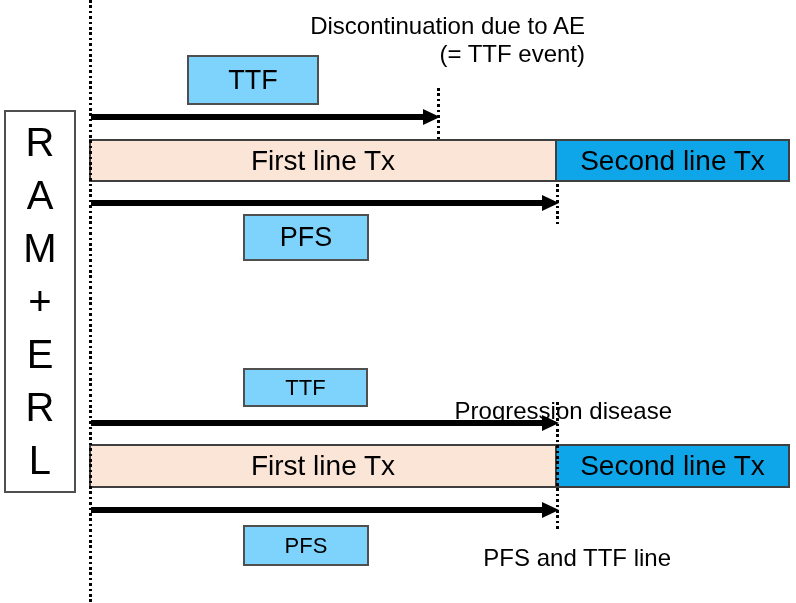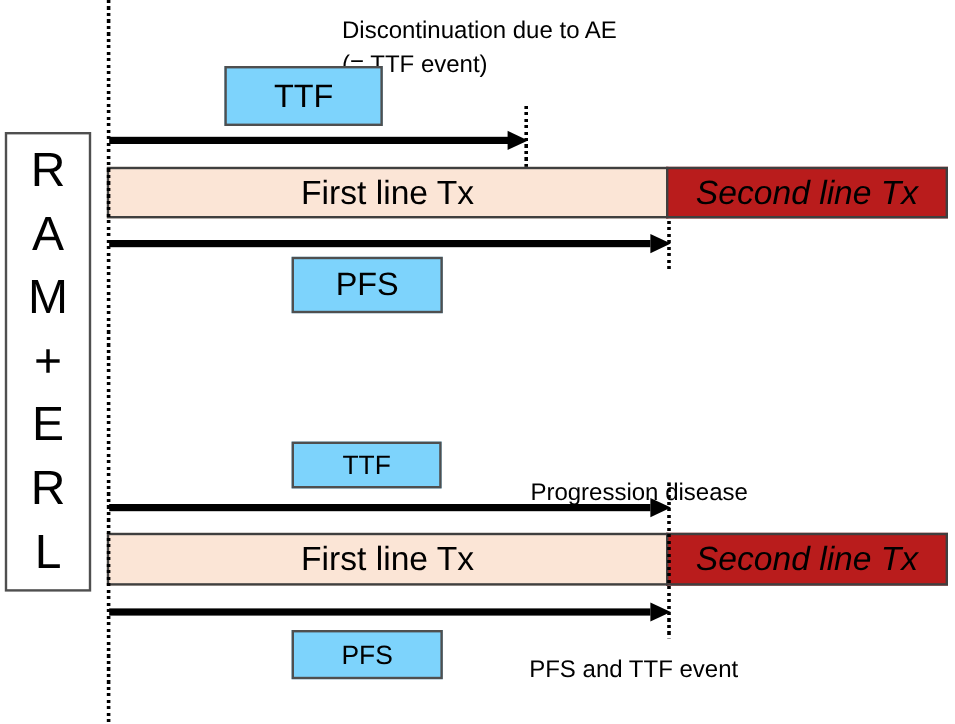--- a/index.html
+++ b/index.html
@@ -25,33 +25,33 @@
     box-sizing:border-box;
   }
   
   .bar{
     border:2px solid #3f3f3f;
     display:flex;align-items:center;justify-content:center;
     box-sizing:border-box;
     font-size:28px;
   }
   .bar.peach{background:#FBE5D6;}
-  .bar.white{background:#b91c1c;font-style:italic;}
+  .bar.white{background:#0ea5e9;}
   
   .shaft{height:6px;background:#000;}
   .head{
     width:0;height:0;
     border-top:8px solid transparent;
     border-bottom:8px solid transparent;
     border-left:17px solid #000;
   }
   
   .note{
-    text-align:left;
-    font-size:20px;
+    text-align:right;
+    font-size:24px;
     line-height:28px;
     white-space:pre-line;
   }
   
   .armbox{
     border:2px solid #4f4f4f;
     background:#fff;
     box-sizing:border-box;
     display:flex;align-items:center;justify-content:center;
     text-align:center;
@@ -118,21 +118,21 @@
     <span>Second line Tx</span>
   </div>
 
   <div class="abs shaft" style="left:91px;top:507px;width:451px;"></div>
   <div class="abs head" style="left:542px;top:502px;"></div>
 
   <div class="abs labelbox f22" style="left:243px;top:525px;width:126px;height:41px;">
     <span>PFS</span>
   </div>
 
-  <div class="abs note" style="left:441px;top:544px;width:230px;">PFS and TTF event</div>
+  <div class="abs note" style="left:441px;top:544px;width:230px;">PFS and TTF line</div>
 
   <div class="abs dotv" style="left:89px;top:0px;height:603px;"></div>
 
   <div class="abs dotv" style="left:437px;top:88px;height:51px;"></div>
 
   <div class="abs dotv" style="left:556px;top:184px;height:41px;"></div>
 
   <div class="abs dotv" style="left:556px;top:402px;height:130px;"></div>
 
 </div>

